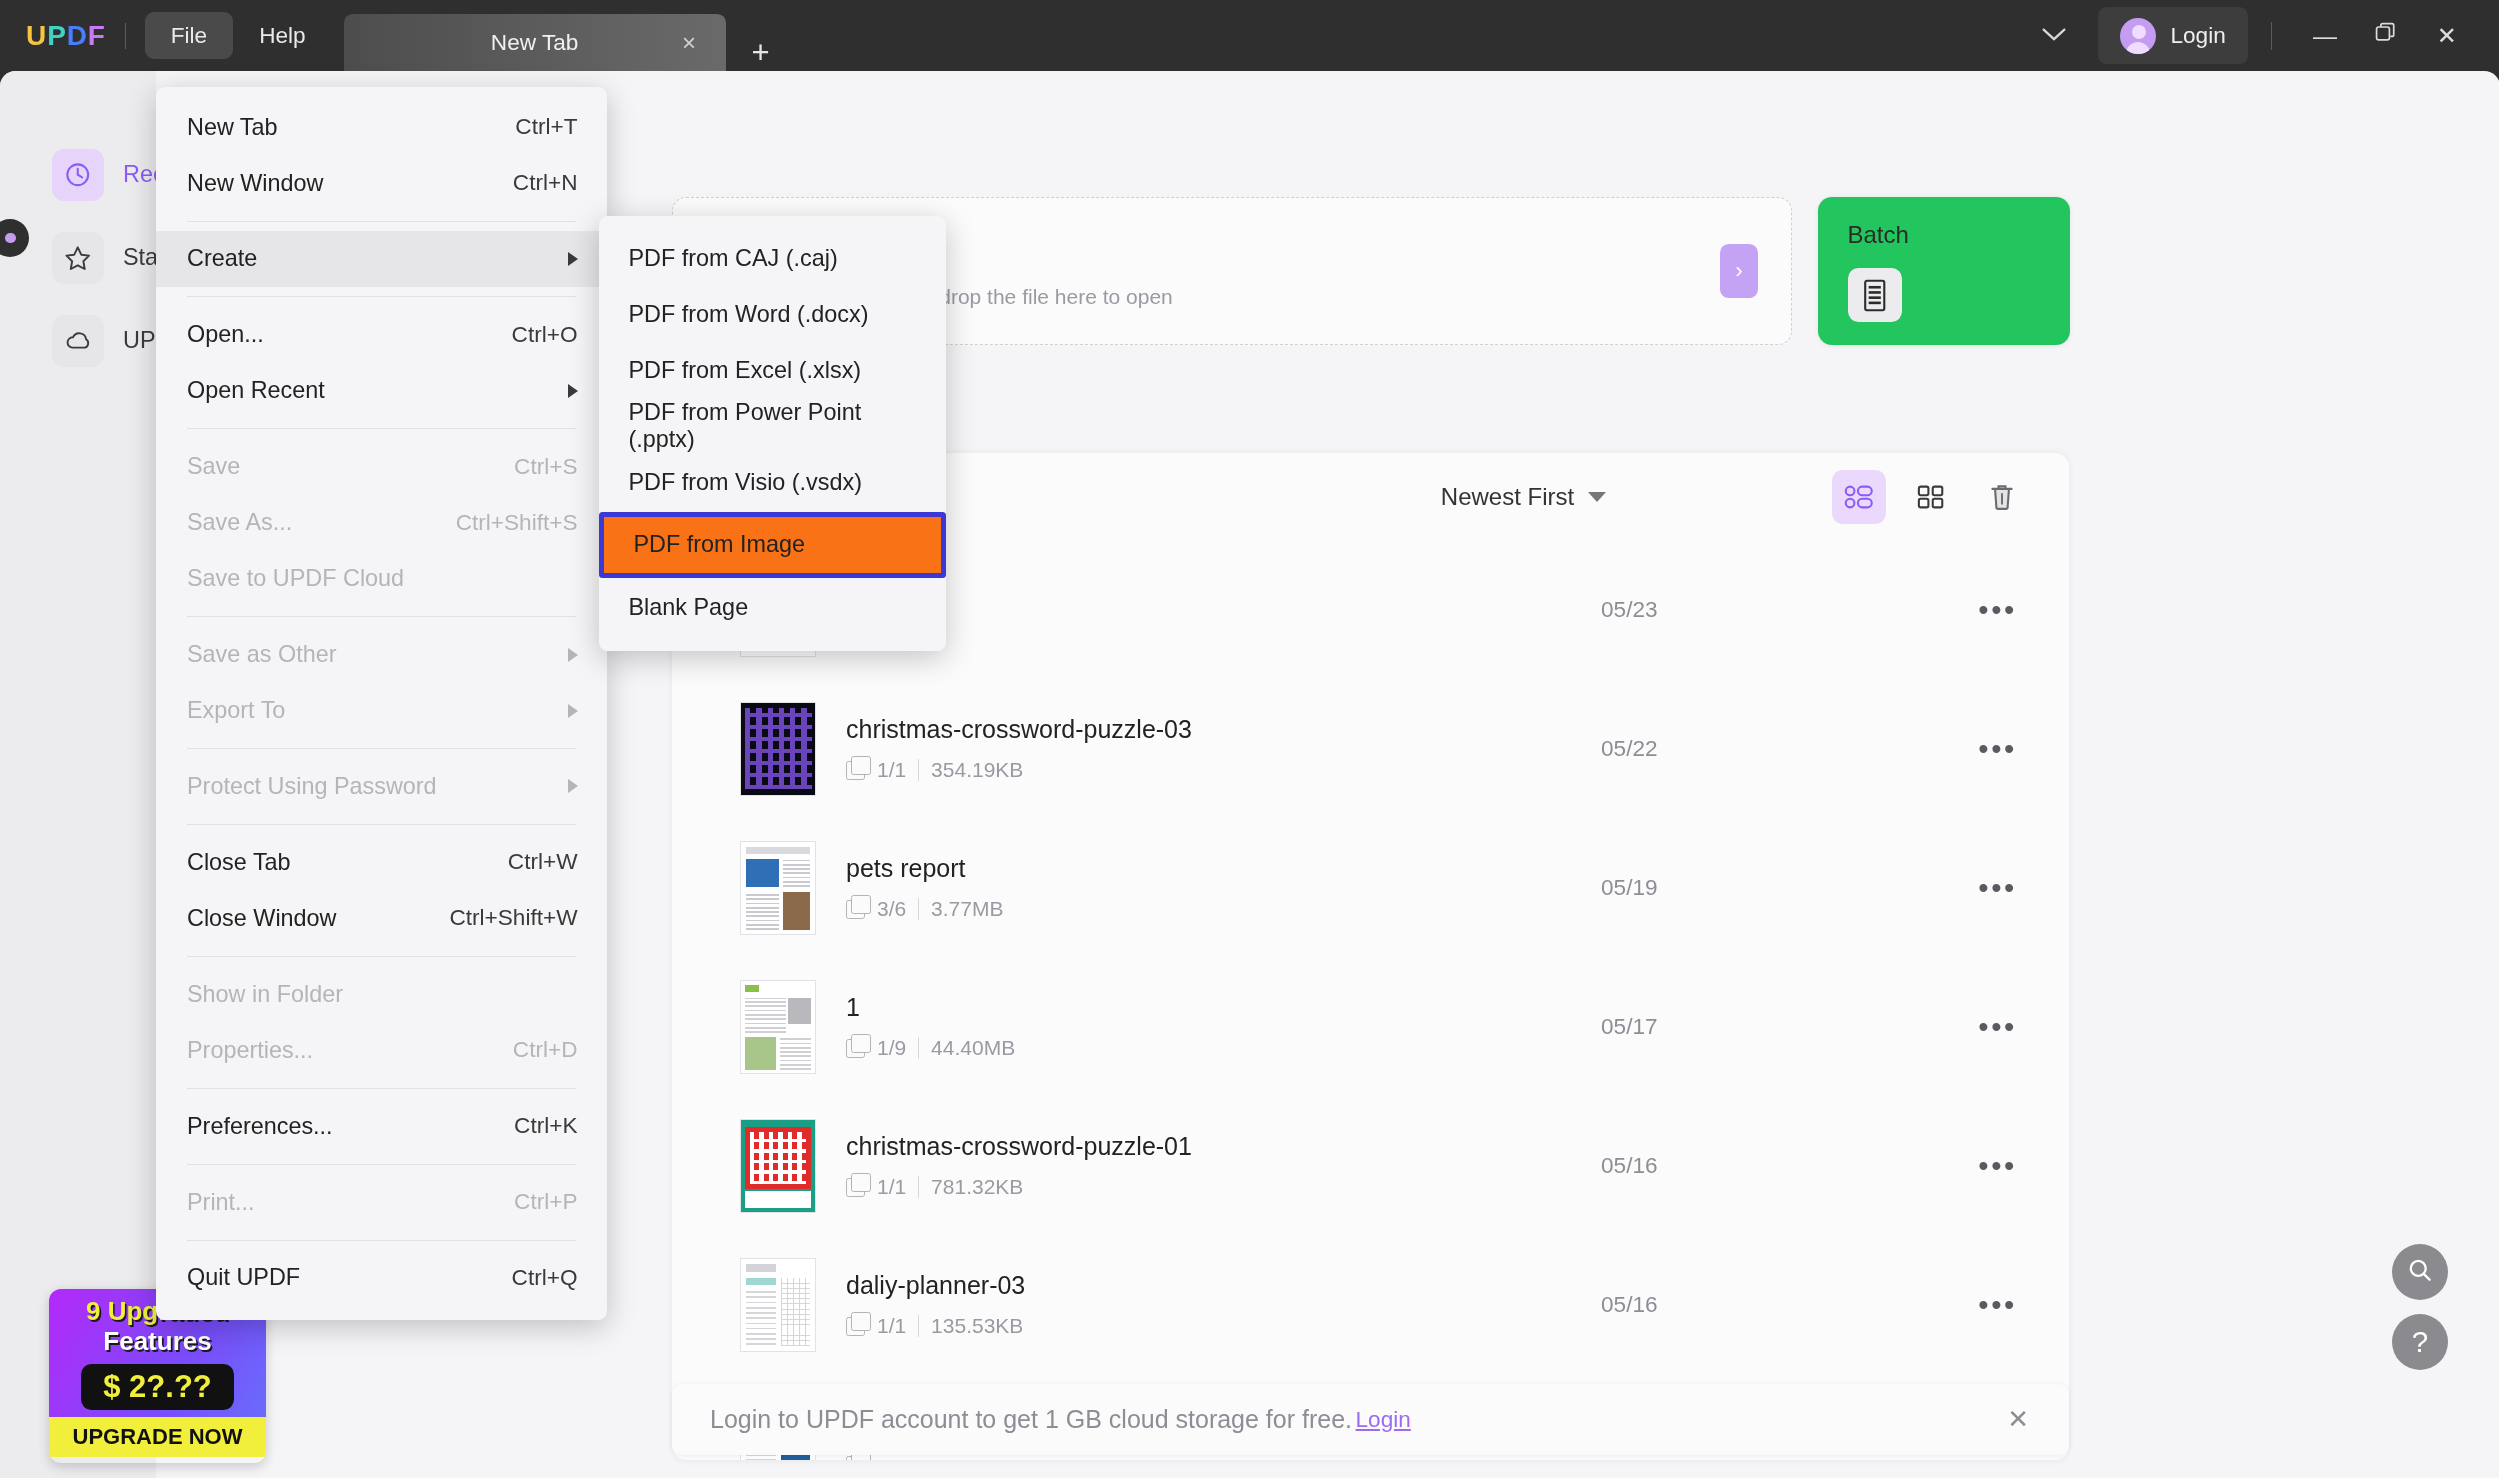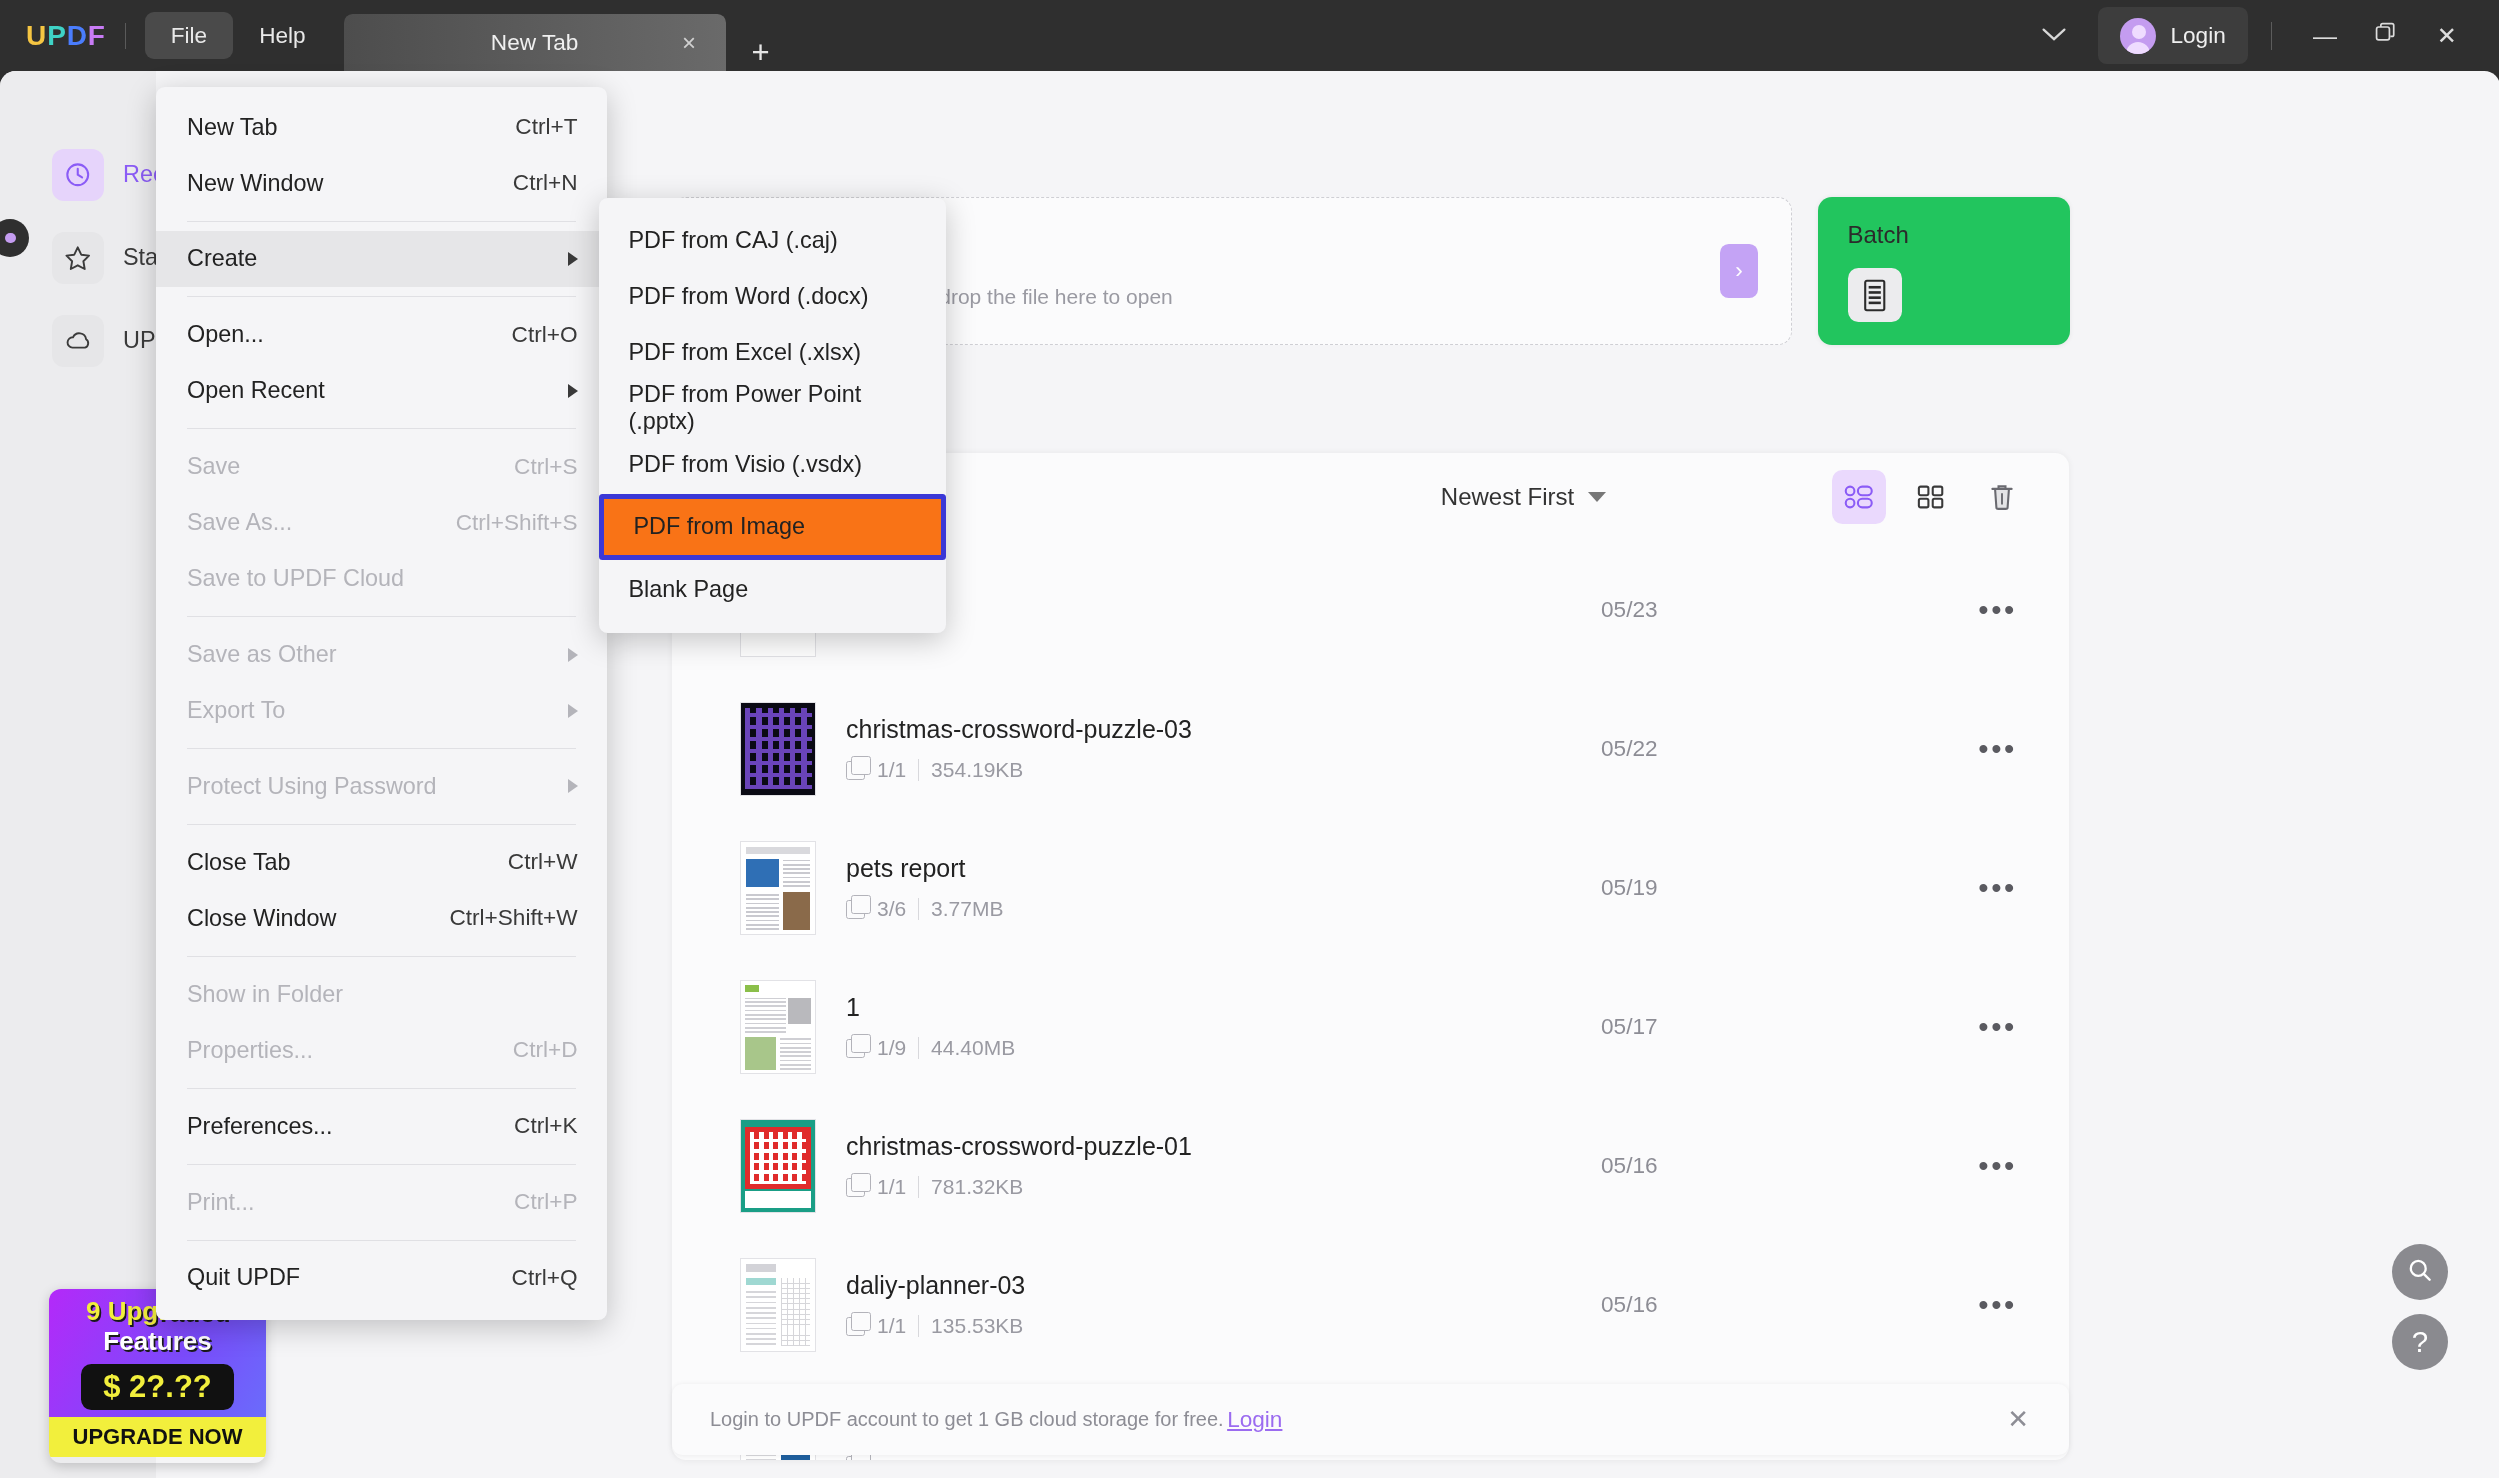--- a/index.html
+++ b/index.html
@@ -177,21 +177,21 @@
   .fsep { width:0.9px; height:22.6px; background:#d8d8dc; }
   .fdate { position:absolute; left:929px; font-size:22.6px; color:#8d8d95; }
   .fmore { position:absolute; right:52px; font-size:29.5px; color:#5a5a60; letter-spacing:2.6px; cursor:pointer; }
 
   
   .loginbanner {
     position:absolute; left:516px; bottom:24px; width:1397px; height:71px;
     background:#fbfbfc; border-radius:10.4px; box-shadow:0 0.9px 5.2px rgba(0,0,0,.06);
     display:flex; align-items:center; padding:0 40px 0 38px;
   }
-  .lb-text { font-size:20px; color:#8d8d95; }
+  .lb-text { font-size:25px; color:#8d8d95; }
   .lb-link { font-size:22.6px; color:#9b6bf0; text-decoration:underline; cursor:pointer; margin-left:3.5px; }
   .lb-close { margin-left:auto; font-size:26px; color:#8d8d95; cursor:pointer; }
 
   
   .fab {
     position:absolute; right:52px; width:56px; height:56px; border-radius:50%;
     background:#8a8a8f; display:flex; align-items:center; justify-content:center;
     cursor:pointer; color:#fff;
   }
   .fab.search { bottom:179px; }
@@ -214,21 +214,21 @@
   .mi .arr {
     margin-left:auto; width:0;height:0;
     border-top:7.8px solid transparent;border-bottom:7.8px solid transparent;
     border-left:10.4px solid #3a3a3a;
   }
   .mi.disabled .arr { border-left-color:#b4b4ba; }
   .msep { height:0.9px; background:#e0e0e4; margin:9.5px 31px; }
 
   
   .submenu {
-    position:absolute; left:599px; top:198px; width:347px;
+    position:absolute; left:599px; top:216px; width:347px;
     background:#f5f5f7; border-radius:8.7px; padding:14px 0 15.6px;
     box-shadow:0 7px 29.5px rgba(0,0,0,.22); z-index:60;
   }
   .smi {
     height:56px; display:flex; align-items:center; padding:0 29.5px;
     font-size:23.4px; color:#222; cursor:pointer;
   }
   .smi.selected {
     border:5.2px solid #3b38d6; background:#f97316; border-radius:3.5px;
     height:66px; margin:1.7px 0;

